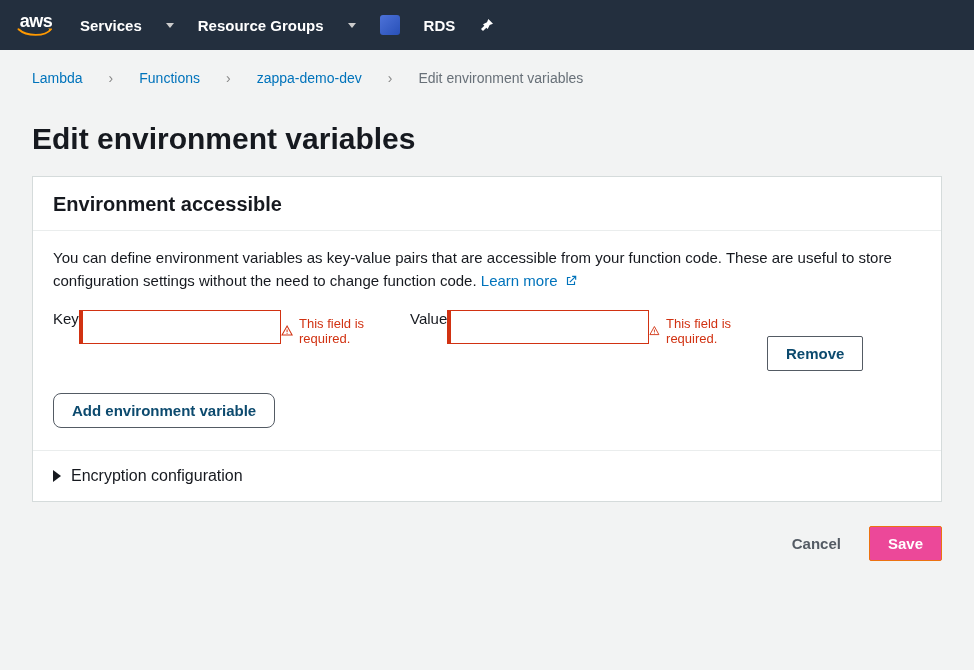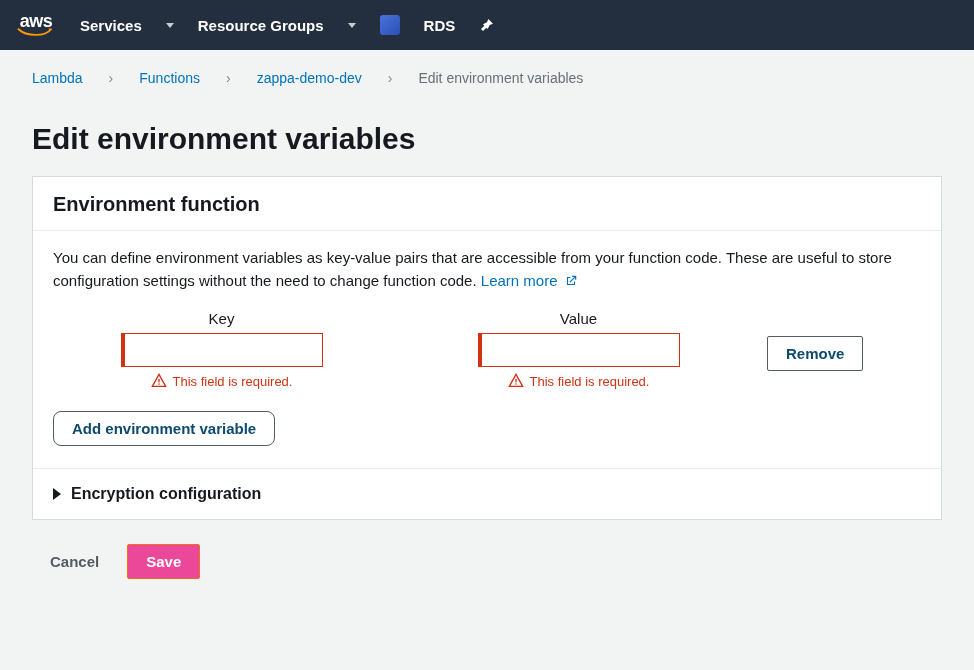--- a/index.html
+++ b/index.html
@@ -101,23 +101,22 @@
   }
   .learn-more { color: #0073bb; text-decoration: none; cursor:pointer;}
   .ext-icon { display:inline-block; vertical-align: -2px; margin-left:2px;}
   .kv-row {
     display: flex;
     gap: 20px;
     align-items: flex-start;
   }
   .kv-col {
     display: flex;
-    flex-direction: column;
+    flex-direction: row;
     width: 337px;
-    align-items: center;
   }
   .kv-label {
     font-size: 15px;
     margin-bottom: 6px;
   }
   .kv-input {
     height: 34px;
     border: 1px solid #d13212;
     border-left: 4px solid #d13212;
     padding: 0 8px;
@@ -168,23 +167,24 @@
     align-items: center;
     gap: 10px;
     cursor: pointer;
   }
   .tri-right {
     width: 0; height: 0;
     border-top: 6px solid transparent;
     border-bottom: 6px solid transparent;
     border-left: 8px solid #16191f;
   }
-  .panel-section .title { font-size: 16px; font-weight: 700; text-align: center; }
+  .panel-section .title { font-size: 16px; font-weight: 400; text-align: center; }
   .footer-actions {
     display: flex;
+    justify-content: flex-end;
     gap: 10px;
     margin-top: 24px;
   }
 </style>
 </head>
 <body>
 
 <div class="topnav">
   <div class="aws-logo">
     <span class="aws-text">aws</span>
@@ -221,21 +221,21 @@
     <span class="sep">›</span>
     <a>zappa-demo-dev</a>
     <span class="sep">›</span>
     <span class="current">Edit environment variables</span>
   </div>
 
   <h1 class="page-title">Edit environment variables</h1>
 
   <div class="panel">
     <div class="panel-header">
-      <h2>Environment function</h2>
+      <h2>Environment accessible</h2>
     </div>
     <div class="panel-body">
       <p class="desc">
         <span>You can define environment variables as key-value pairs that are accessible from your function code. These are useful to store configuration settings without the need to change function code. </span><a class="learn-more"><span>Learn more</span>
           <span class="ext-icon">
             <svg width="14" height="14" viewBox="0 0 24 24">
                 <path d="M14 3h7v7h-2V6.4l-8.3 8.3-1.4-1.4L17.6 5H14V3zM5 5h6v2H7v10h10v-4h2v6H5V5z" fill="#0073bb"></path>
               </svg>
           </span></a>
       </p>

